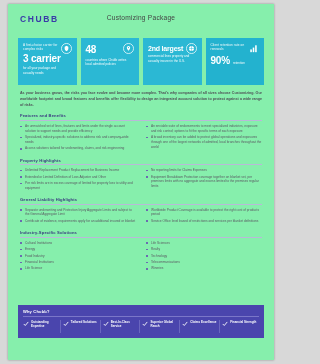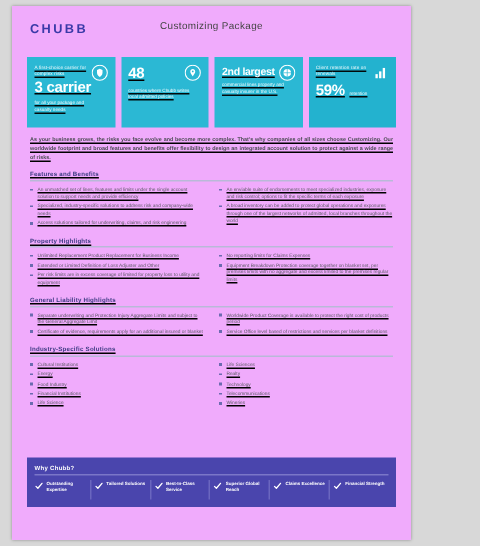--- a/index.html
+++ b/index.html
@@ -14,24 +14,23 @@
     overflow: hidden;
   }
 
   
   .page {
     position: absolute;
     left: 8px;
     top: 4px;
     width: 266px;
     height: 356px;
-    background: #f0abfc;
+    background: #86efac;
     box-shadow: 0 0 2px rgba(0,0,0,0.35);
     overflow: hidden;
-    text-decoration: underline;
   }
 
   
   .header {
     position: relative;
     height: 30px;
   }
   .logo {
     position: absolute;
     left: 12px;
@@ -254,21 +253,21 @@
           <circle cx="12" cy="12" r="11"></circle>
           <circle cx="12" cy="12" r="5.5" fill="currentColor" stroke="none"></circle>
           <path d="M12 6.5v11M6.5 12h11" stroke="#2bb8d4" stroke-width="1"></path>
         </svg>
       </div>
     </div>
 
     <div class="stat-card accent-deep">
       <div class="stat-eyebrow">Client retention rate on renewals</div>
       <div class="stat-inline">
-        <div class="stat-value">59%</div>
+        <div class="stat-value">90%</div>
         <div class="stat-sub">retention</div>
       </div>
       <div class="stat-icon">
         <svg viewBox="0 0 24 24" fill="currentColor">
           <rect x="5" y="14" width="3.4" height="6"></rect>
           <rect x="10.3" y="10" width="3.4" height="10"></rect>
           <rect x="15.6" y="5" width="3.4" height="15"></rect>
         </svg>
       </div>
     </div>

